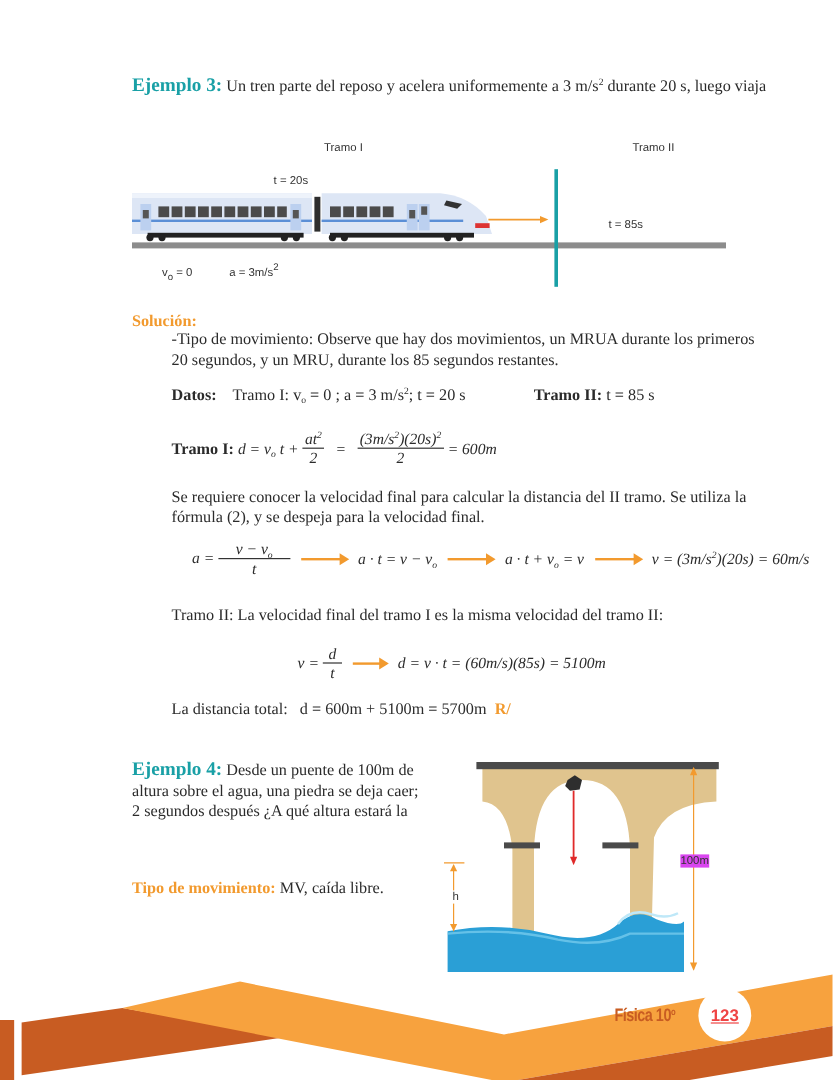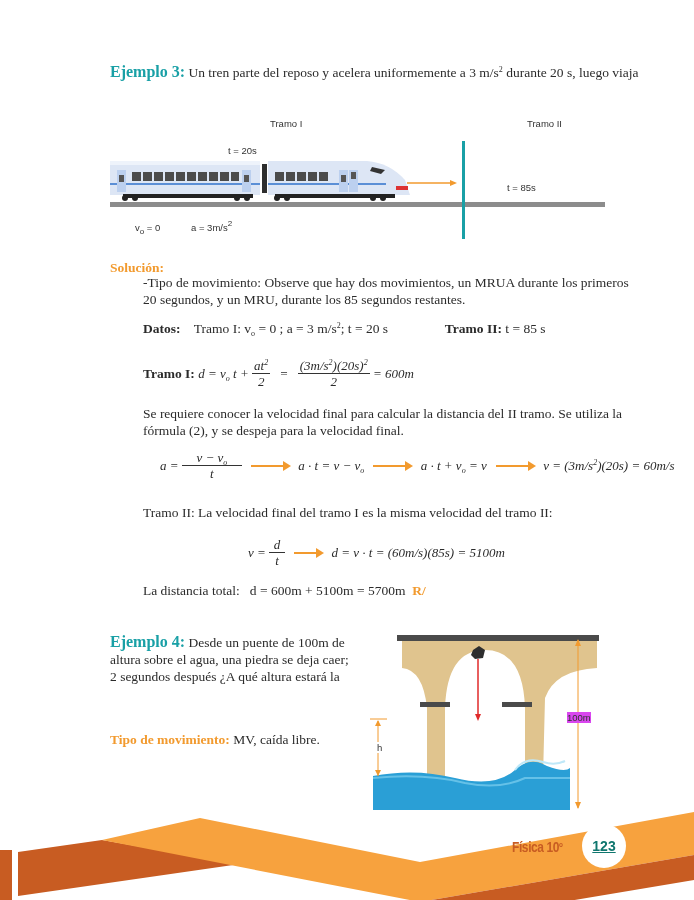--- a/index.html
+++ b/index.html
@@ -214,14 +214,14 @@
   <polygon points="420,102 694,55 694,80 515,110" fill="#c85c22"></polygon>
   <polygon points="420,102 520,110 470,110" fill="#c85c22"></polygon>
 
   <rect x="12" y="48" width="5" height="52" fill="#ffffff"></rect>
 </svg>
 
 <div class="abs" style="left:512px; top:838px; font-family:'Liberation Sans', sans-serif; font-weight:bold; font-size:15px; color:#c85c22; letter-spacing:-0.5px; white-space:nowrap; transform:scaleX(0.8); transform-origin:left;">
   <span>Física 10</span><sup>o</sup>
 </div>
 <div class="abs" style="left:582px; top:824px; width:44px; height:44px; border-radius:50%; background:#fff; display:flex; align-items:center; justify-content:center;">
-  <span style="font-family:'Liberation Sans', sans-serif; font-weight:bold; font-size:14px; color:#0f766e;text-decoration:underline;">123</span>
+  <span style="font-family:'Liberation Sans', sans-serif; font-weight:bold; font-size:14px; color:#ef4444;text-decoration:underline;">123</span>
 </div>
 
 </body></html>

